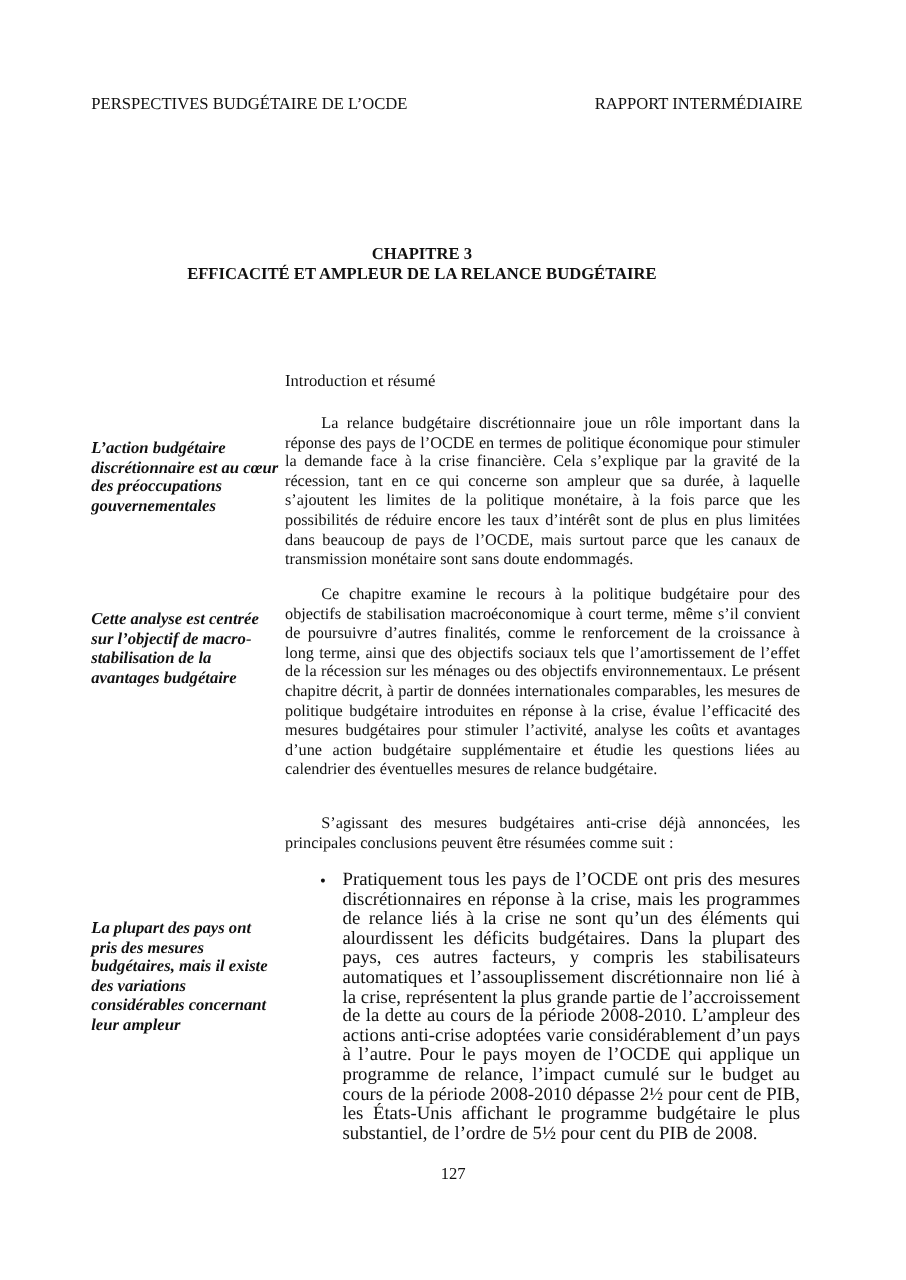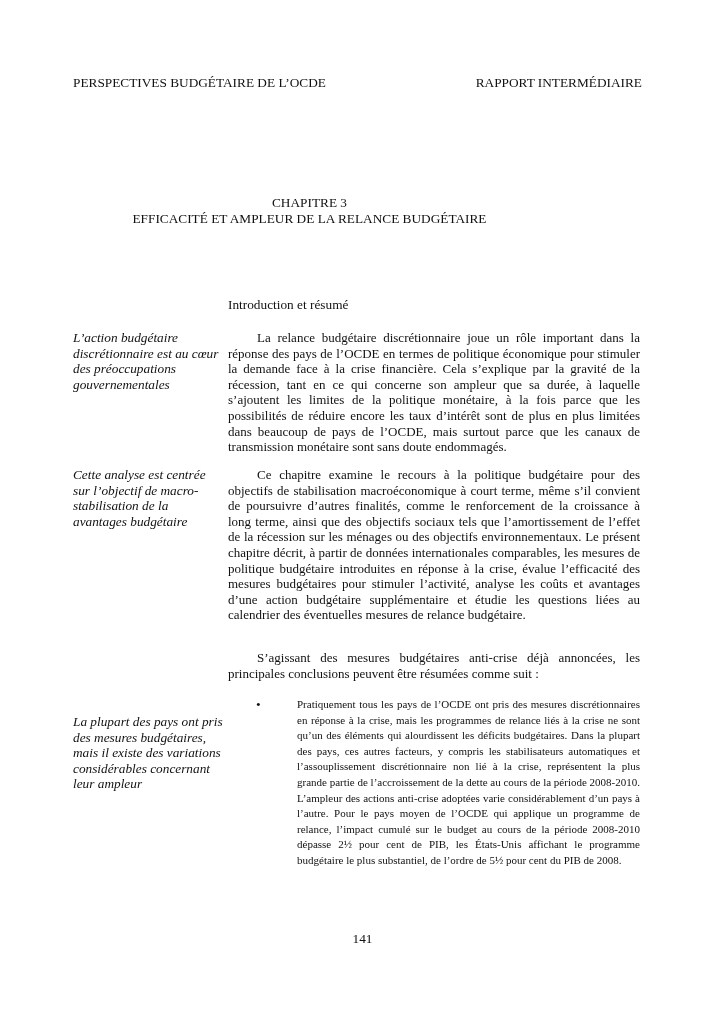--- a/index.html
+++ b/index.html
@@ -4,37 +4,37 @@
 <style>
   html, body { margin: 0; padding: 0; background: #ffffff; }
   body {
     width: 725px; height: 1024px; position: relative; overflow: hidden;
     font-family: "Liberation Serif", "DejaVu Serif", serif;
     color: #111;
   }
   .hdr { position: absolute; top: 75px; font-size: 13.3px; letter-spacing: 0; }
   .hdr-left { left: 73px; }
   .hdr-right { right: 83px; }
-  .chap { position: absolute; left: 0; width: 619px; text-align: center; font-weight: normal; font-size: 13.3px; }
+  .chap { position: absolute; left: 0; width: 619px; text-align: center; font-weight: bold; font-size: 13.3px; padding-left: 28px; }
   .chap-num { top: 195px; }
   .chap-title { top: 211px; }
   .section-title { position: absolute; left: 228px; top: 297px; font-weight: normal; font-size: 13.3px; }
   .margin-note {
     position: absolute; left: 73px; width: 150px;
-    font-weight: normal; font-style: italic; font-size: 13.3px; line-height: 15.5px;
+    font-weight: bold; font-style: italic; font-size: 13.3px; line-height: 15.5px; margin-top: 20px;
   }
   .para {
     position: absolute; left: 228px; width: 412px;
     font-size: 13px; line-height: 15.6px; text-align: justify;
     text-indent: 29px; margin: 0;
   }
   .bullet-wrap { position: absolute; left: 228px; width: 412px; }
   .bullet-dot { position: absolute; left: 28px; top: 0; font-size: 13.3px; line-height: 15.6px; }
   .bullet-text {
-    margin-left: 69px; font-size: 11px; line-height: 15.6px; text-align: justify;
+    margin-left: 46px; font-size: 15px; line-height: 15.6px; text-align: justify;
   }
   .page-num { position: absolute; top: 931px; left: 0; width: 725px; text-align: center; font-size: 13.3px; }
 </style>
 </head>
 <body>
 
 <div>
   <div class="hdr hdr-left">PERSPECTIVES BUDGÉTAIRE DE L’OCDE</div>
   <div class="hdr hdr-right">RAPPORT INTERMÉDIAIRE</div>
 
@@ -50,14 +50,14 @@
   <p class="para" style="top:467px;">Ce chapitre examine le recours à la politique budgétaire pour des objectifs de stabilisation macroéconomique à court terme, même s’il convient de poursuivre d’autres finalités, comme le renforcement de la croissance à long terme, ainsi que des objectifs sociaux tels que l’amortissement de l’effet de la récession sur les ménages ou des objectifs environnementaux. Le présent chapitre décrit, à partir de données internationales comparables, les mesures de politique budgétaire introduites en réponse à la crise, évalue l’efficacité des mesures budgétaires pour stimuler l’activité, analyse les coûts et avantages d’une action budgétaire supplémentaire et étudie les questions liées au calendrier des éventuelles mesures de relance budgétaire.</p>
 
   <p class="para" style="top:650px;">S’agissant des mesures budgétaires anti-crise déjà annoncées, les principales conclusions peuvent être résumées comme suit :</p>
 
   <div class="margin-note" style="top:714px;">La plupart des pays ont pris des mesures budgétaires, mais il existe des variations considérables concernant leur ampleur</div>
   <div class="bullet-wrap" style="top:697px;">
     <span class="bullet-dot">•</span>
     <div class="bullet-text">Pratiquement tous les pays de l’OCDE ont pris des mesures discrétionnaires en réponse à la crise, mais les programmes de relance liés à la crise ne sont qu’un des éléments qui alourdissent les déficits budgétaires. Dans la plupart des pays, ces autres facteurs, y compris les stabilisateurs automatiques et l’assouplissement discrétionnaire non lié à la crise, représentent la plus grande partie de l’accroissement de la dette au cours de la période 2008-2010. L’ampleur des actions anti-crise adoptées varie considérablement d’un pays à l’autre. Pour le pays moyen de l’OCDE qui applique un programme de relance, l’impact cumulé sur le budget au cours de la période 2008-2010 dépasse 2½ pour cent de PIB, les États-Unis affichant le programme budgétaire le plus substantiel, de l’ordre de 5½ pour cent du PIB de 2008.</div>
   </div>
 
-  <div class="page-num">141</div>
+  <div class="page-num">127</div>
 </div>
 
 </body></html>

